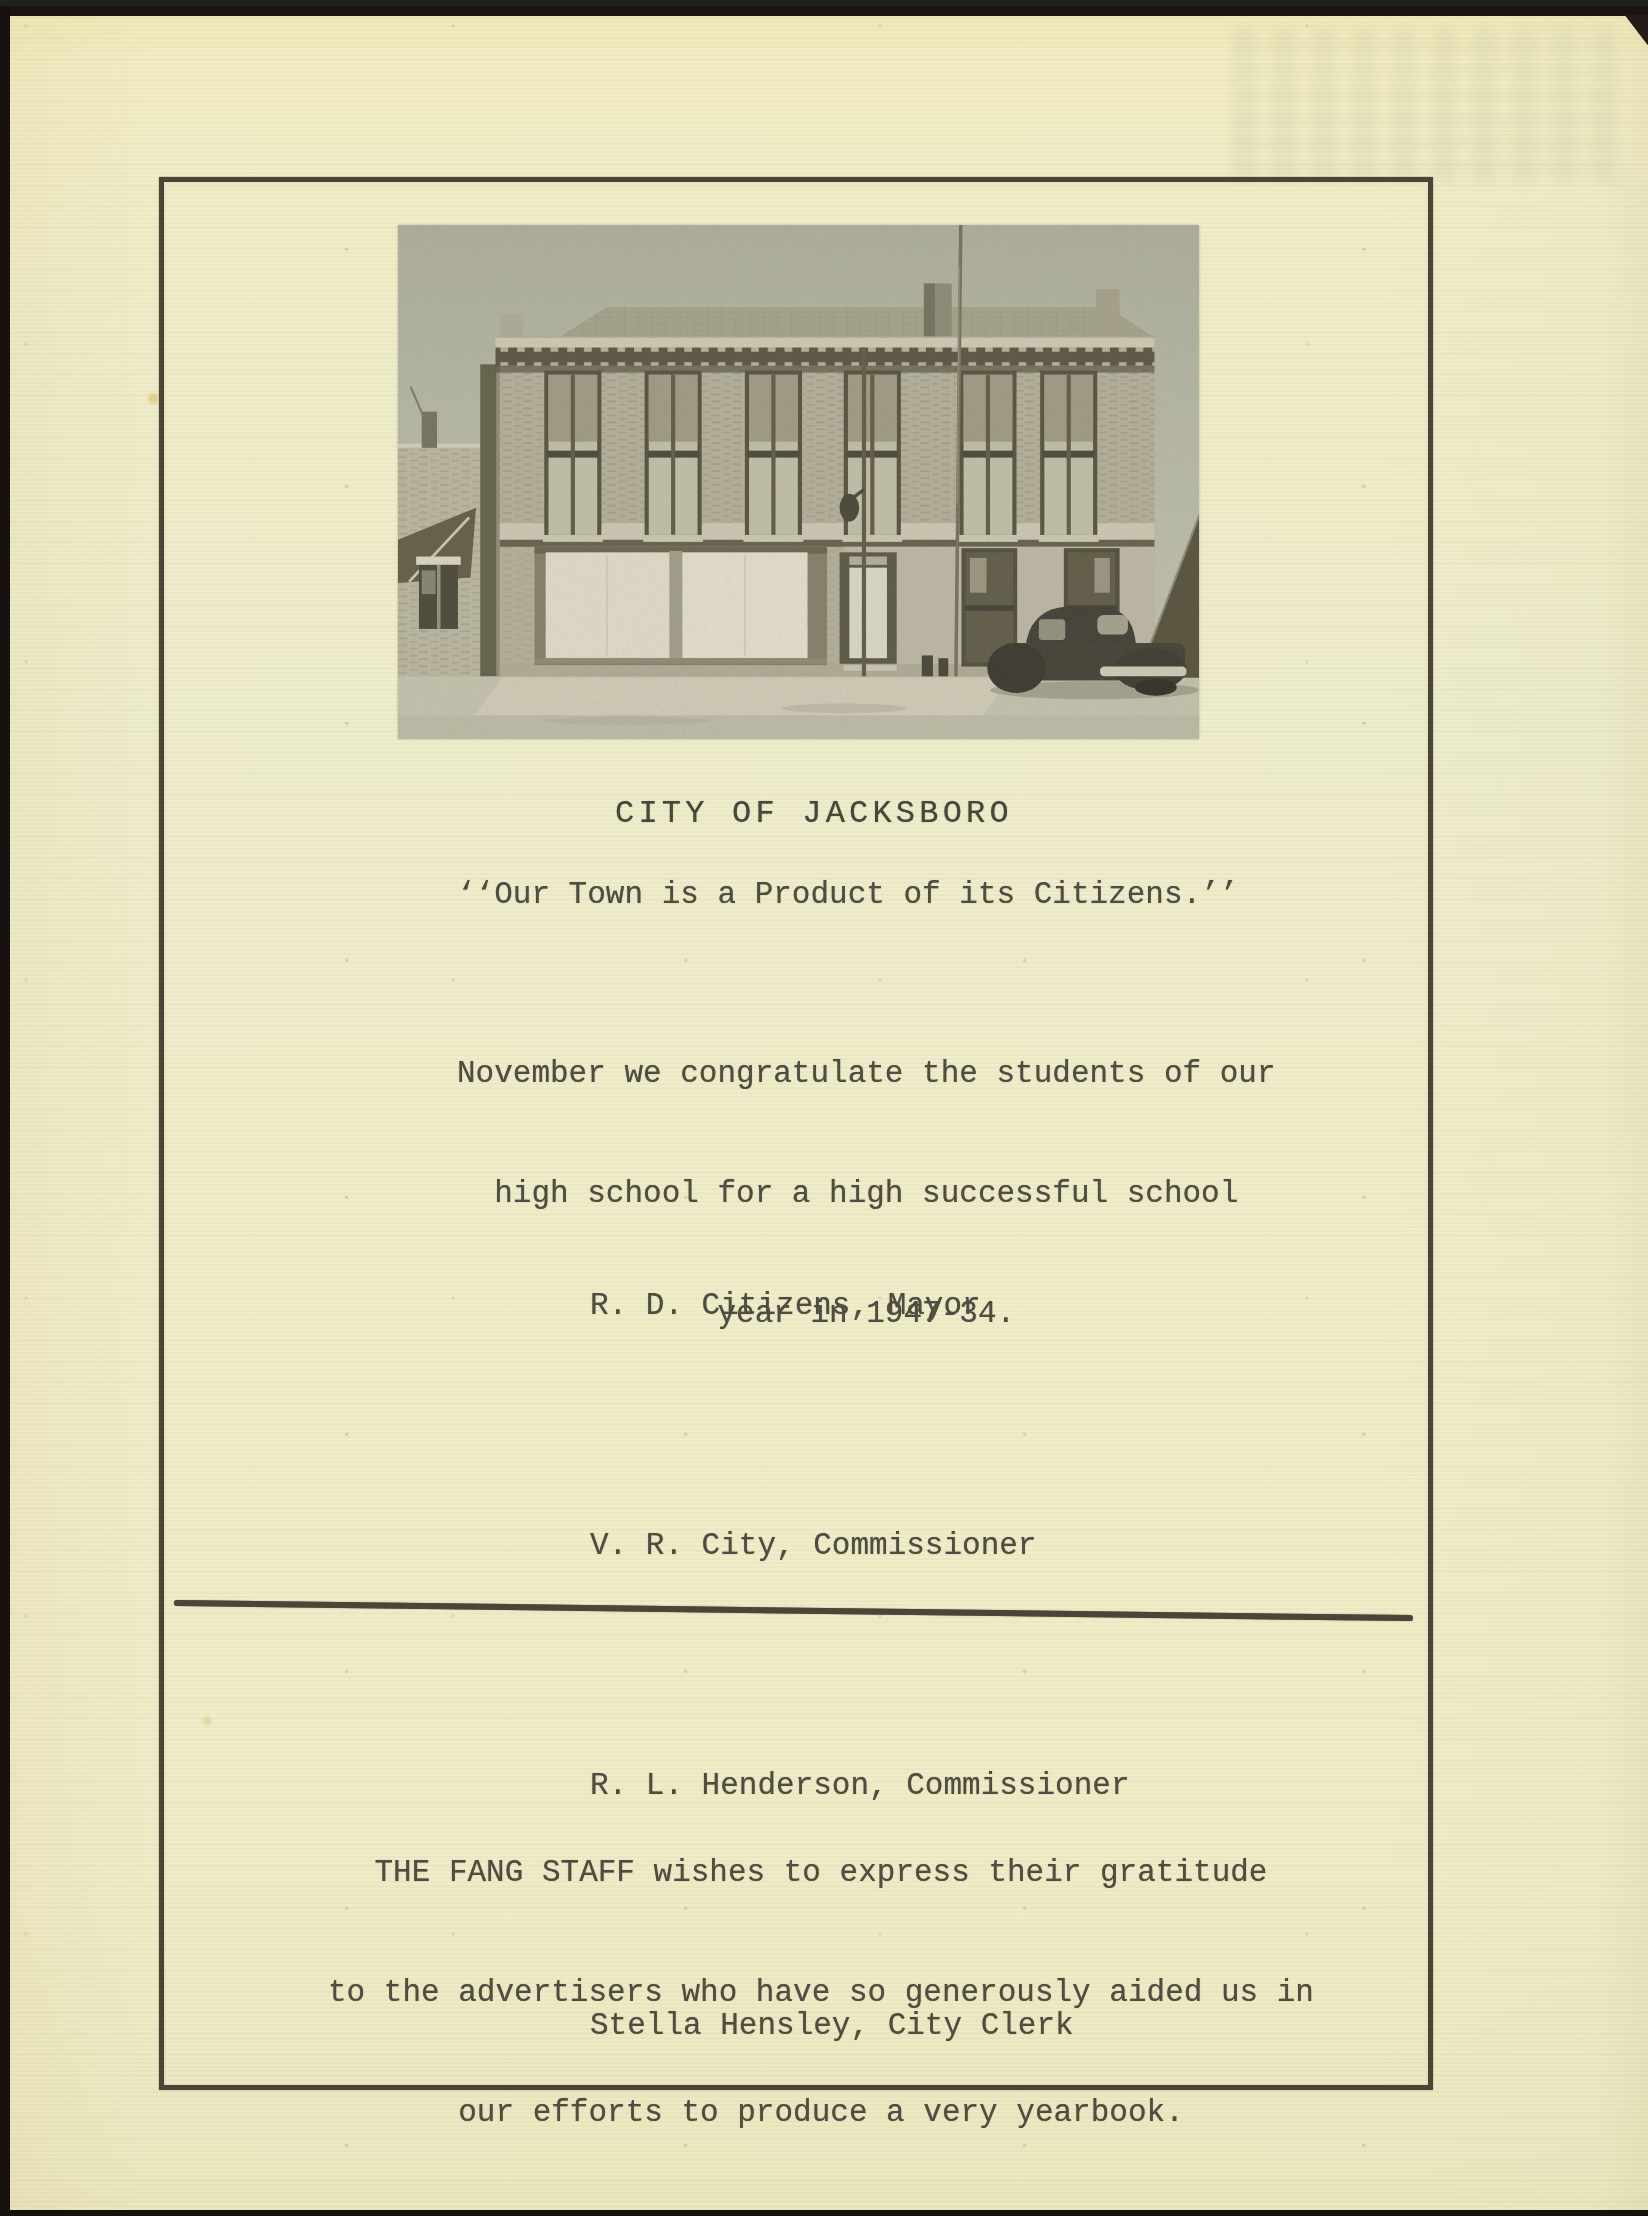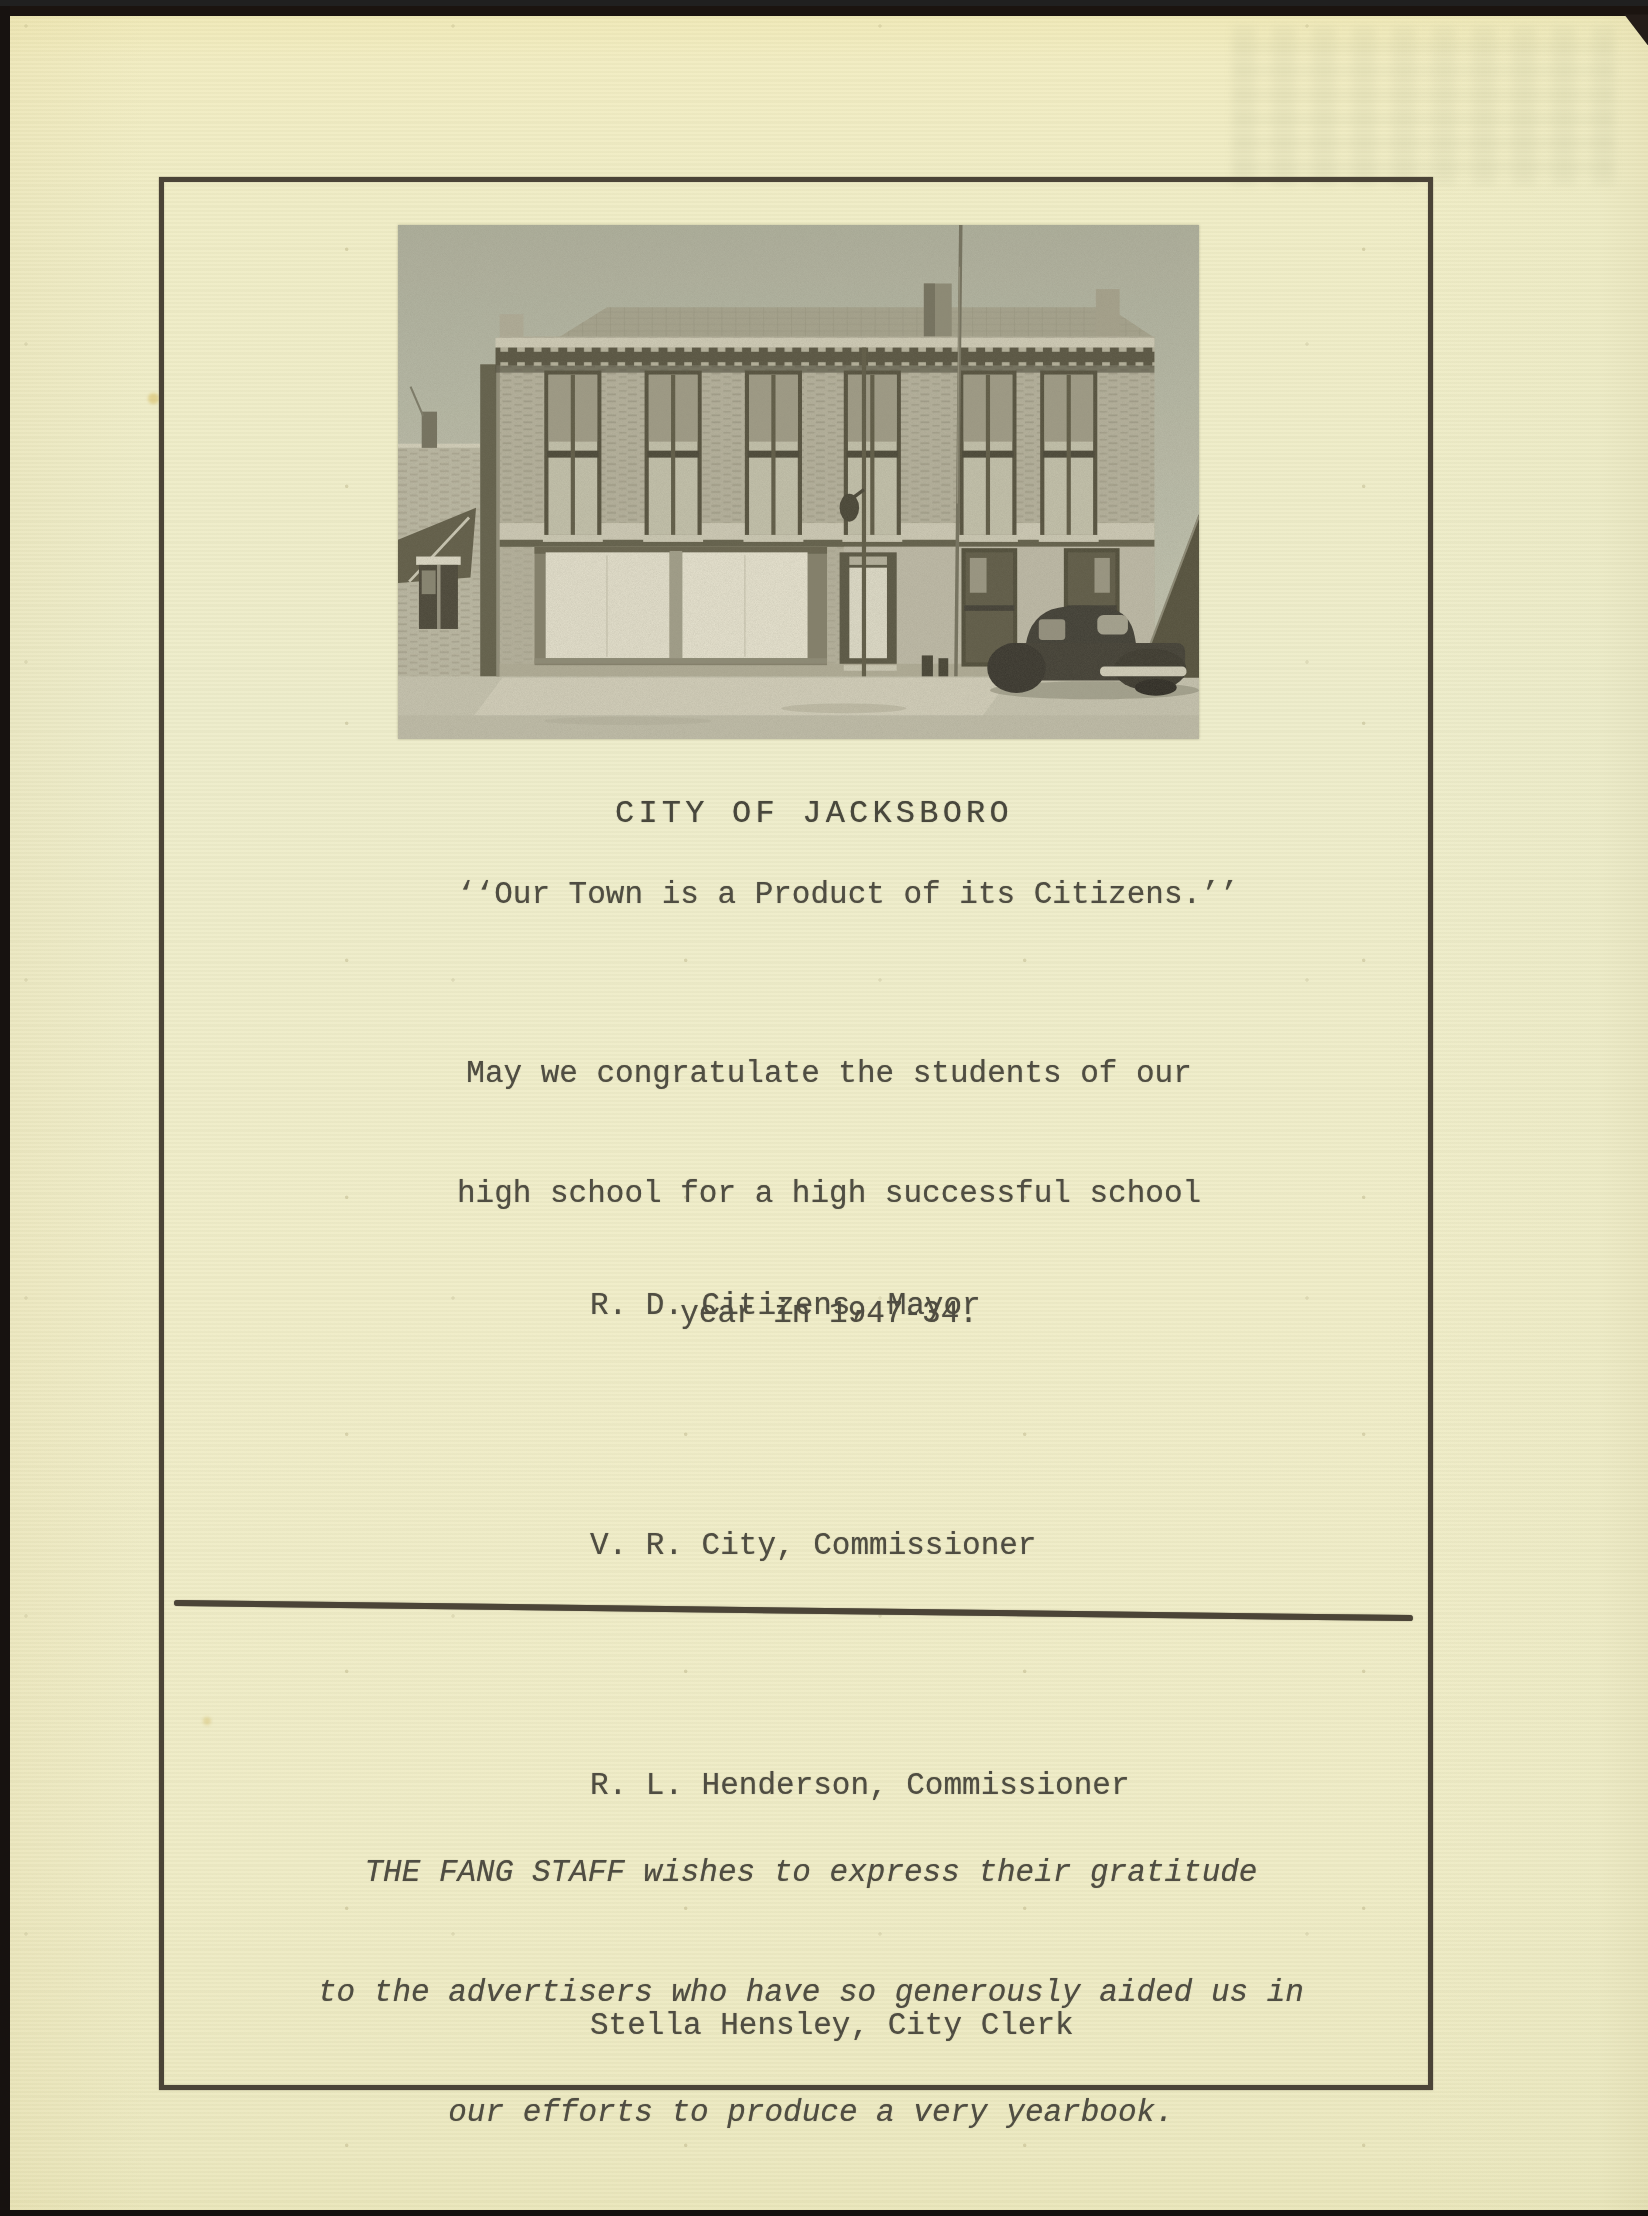--- a/index.html
+++ b/index.html
@@ -36,21 +36,21 @@
     white-space:pre;
     text-shadow:0 0 1px rgba(70,69,56,.7);
   }
   .quote{left:457px;top:869px;}
   .message{left:457px;top:968px;}
   .officials{
     position:absolute;left:590px;top:1100px;
     font-size:31px;line-height:80px;white-space:pre;
     text-shadow:0 0 0.9px rgba(78,76,60,.65);
   }
-  .footer-par{left:318px;top:1767px;font-style:italic;}
+  .footer-par{left:328px;top:1767px;}
   .border-box{
     position:absolute;
     left:159px;top:171px;
     width:1274px;height:1913px;
     box-sizing:border-box;
     border:5.6px solid #4b4437;
     box-shadow:0 0 1.4px rgba(75,68,55,.55), inset 0 0 1.4px rgba(75,68,55,.45);
   }
   .divider{
     position:absolute;
@@ -295,21 +295,21 @@
 
     <rect x="0" y="0" width="1150" height="738" fill="#b8b49a" opacity="0.10"></rect>
     <rect x="0" y="0" width="1150" height="738" filter="url(#grain)" opacity="0.5"></rect>
   </svg>
 
   <div class="title">CITY OF JACKSBORO</div>
 
   <div class="txt quote">‘‘Our Town is a Product of its Citizens.’’</div>
 
   <div class="txt message">
-    <div>May we congratulate the students of our</div>
+    <div>November we congratulate the students of our</div>
     <div>high school for a high successful school</div>
     <div>year in 1947-34.</div>
   </div>
 
   <div class="officials">
     <div>R. D. Citizens, Mayor</div>
     <div>V. R. City, Commissioner</div>
     <div>R. L. Henderson, Commissioner</div>
     <div>Stella Hensley, City Clerk</div>
     

